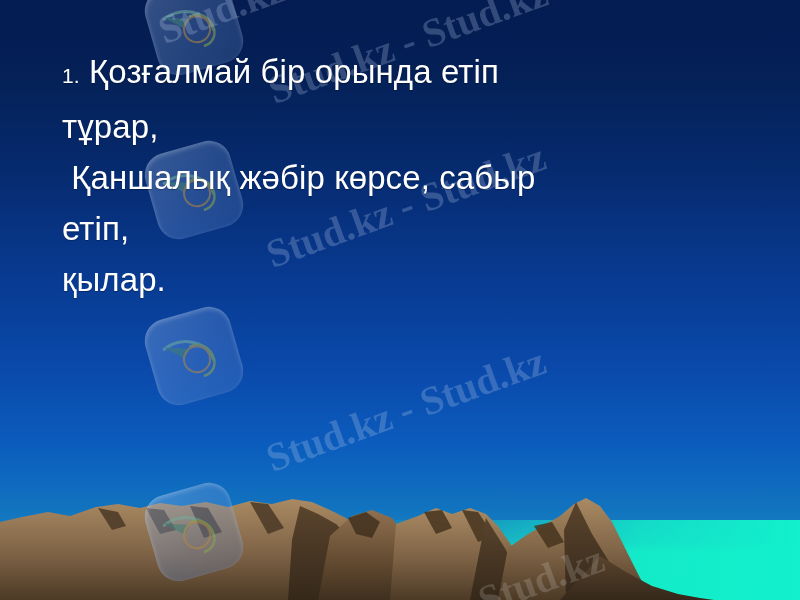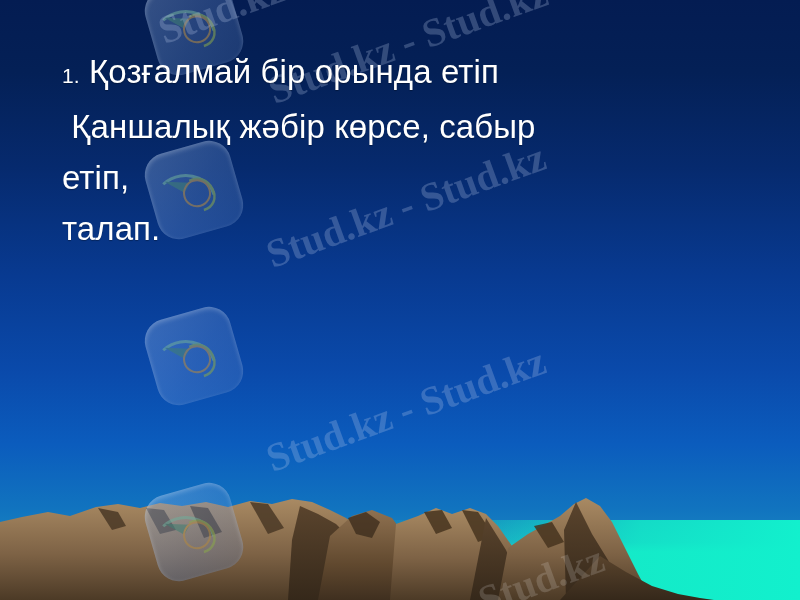--- a/index.html
+++ b/index.html
@@ -205,18 +205,19 @@
 
     <div class="wm-text" style="left:160px; top:8px; font-size:40px; transform:rotate(-20deg);">Stud.kz</div>
     <div class="wm-text" style="left:270px; top:68px; font-size:40px; transform:rotate(-20deg);">Stud.kz - Stud.kz</div>
     <div class="wm-text" style="left:268px; top:232px; font-size:40px; transform:rotate(-20deg);">Stud.kz - Stud.kz</div>
     <div class="wm-text" style="left:268px; top:436px; font-size:40px; transform:rotate(-20deg);">Stud.kz - Stud.kz</div>
     <div class="wm-text dark" style="left:480px; top:578px; font-size:40px; transform:rotate(-20deg);">Stud.kz</div>
   </div>
 
   <div class="poem">
     <div class="line"><span class="num">1.</span><span> Қозғалмай бір орында етіп</span></div>
+    <div class="line">тұрар,</div>
     <div class="line"> Қаншалық жәбір көрсе, сабыр</div>
     <div class="line">етіп,</div>
-    <div class="line">талап.</div>
+    <div class="line">қылар.</div>
   </div>
 
 </div>
 
 </body></html>

